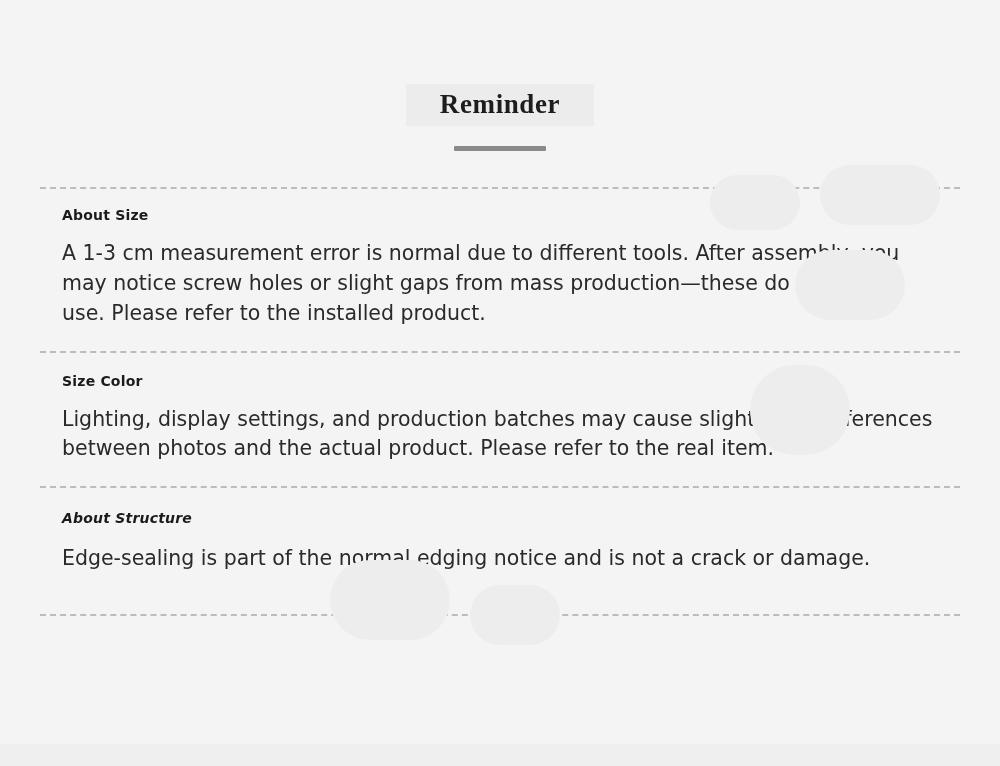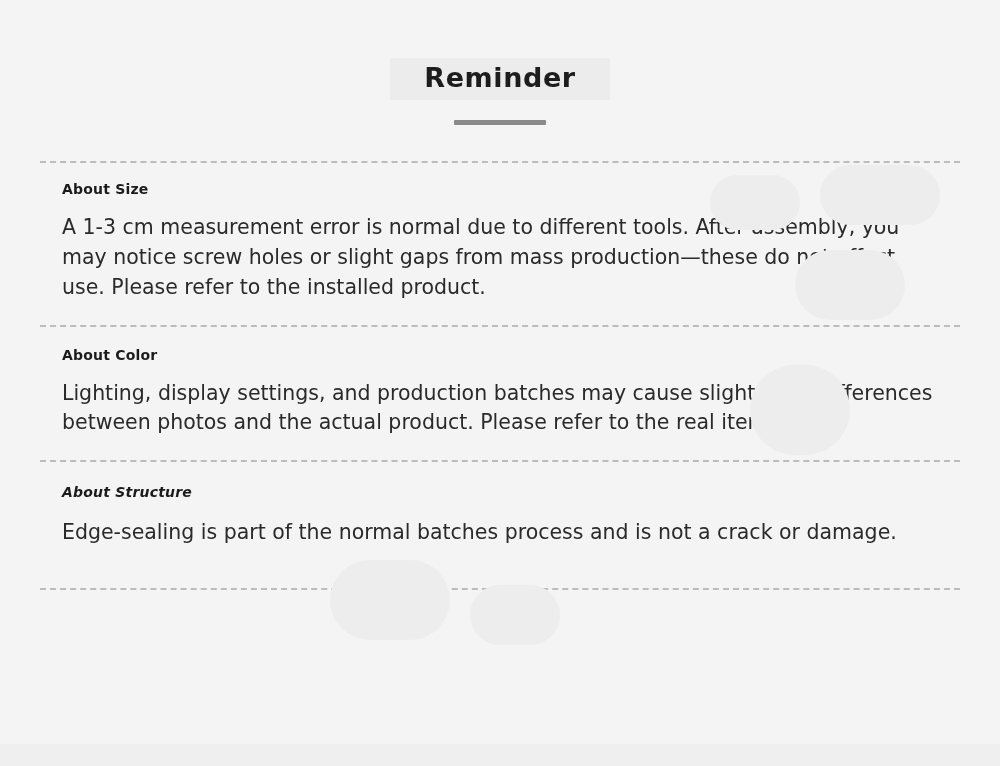--- a/index.html
+++ b/index.html
@@ -30,22 +30,23 @@
   }
   .wm1 { right: 60px; top: 165px; width: 120px; height: 60px; border-radius: 40px; }
   .wm2 { right: 200px; top: 175px; width: 90px; height: 55px; border-radius: 30px; }
   .wm3 { right: 95px; top: 250px; width: 110px; height: 70px; border-radius: 36px; }
   .wm4 { right: 150px; top: 365px; width: 100px; height: 90px; border-radius: 46px; }
   .wm5 { left: 330px; top: 560px; width: 120px; height: 80px; border-radius: 50px; }
   .wm6 { left: 470px; top: 585px; width: 90px; height: 60px; border-radius: 36px; }
 
   .title-wrap {
     position: relative;
-    padding-top: 58px;
+    padding-top: 84px;
     text-align: center;
+    font-family: Liberation Serif, serif;
   }
   .title-bg {
     display: inline-block;
     position: relative;
     padding: 4px 34px 6px 34px;
     background: #ececec;
   }
   .title {
     font-size: 27px;
     font-weight: bold;
@@ -122,27 +123,27 @@
   <div class="divider top"></div>
 
   <div class="section size">
     <div class="section-heading">About Size</div>
     <div class="section-body">A 1-3 cm measurement error is normal due to different tools. After assembly, you may notice screw holes or slight gaps from mass production—these do not affect use. Please refer to the installed product.</div>
   </div>
 
   <div class="divider"></div>
 
   <div class="section color">
-    <div class="section-heading">About Color</div>
+    <div class="section-heading">Size Color</div>
     <div class="section-body">Lighting, display settings, and production batches may cause slight color differences between photos and the actual product. Please refer to the real item.</div>
   </div>
 
   <div class="divider"></div>
 
   <div class="section structure">
     <div class="section-heading">About Structure</div>
-    <div class="section-body">Edge-sealing is part of the normal batches process and is not a crack or damage.</div>
+    <div class="section-body">Edge-sealing is part of the normal edging notice and is not a crack or damage.</div>
   </div>
 
   <div class="divider"></div>
 
   <div class="footer-strip"></div>
 </div>
 
 </body></html>

